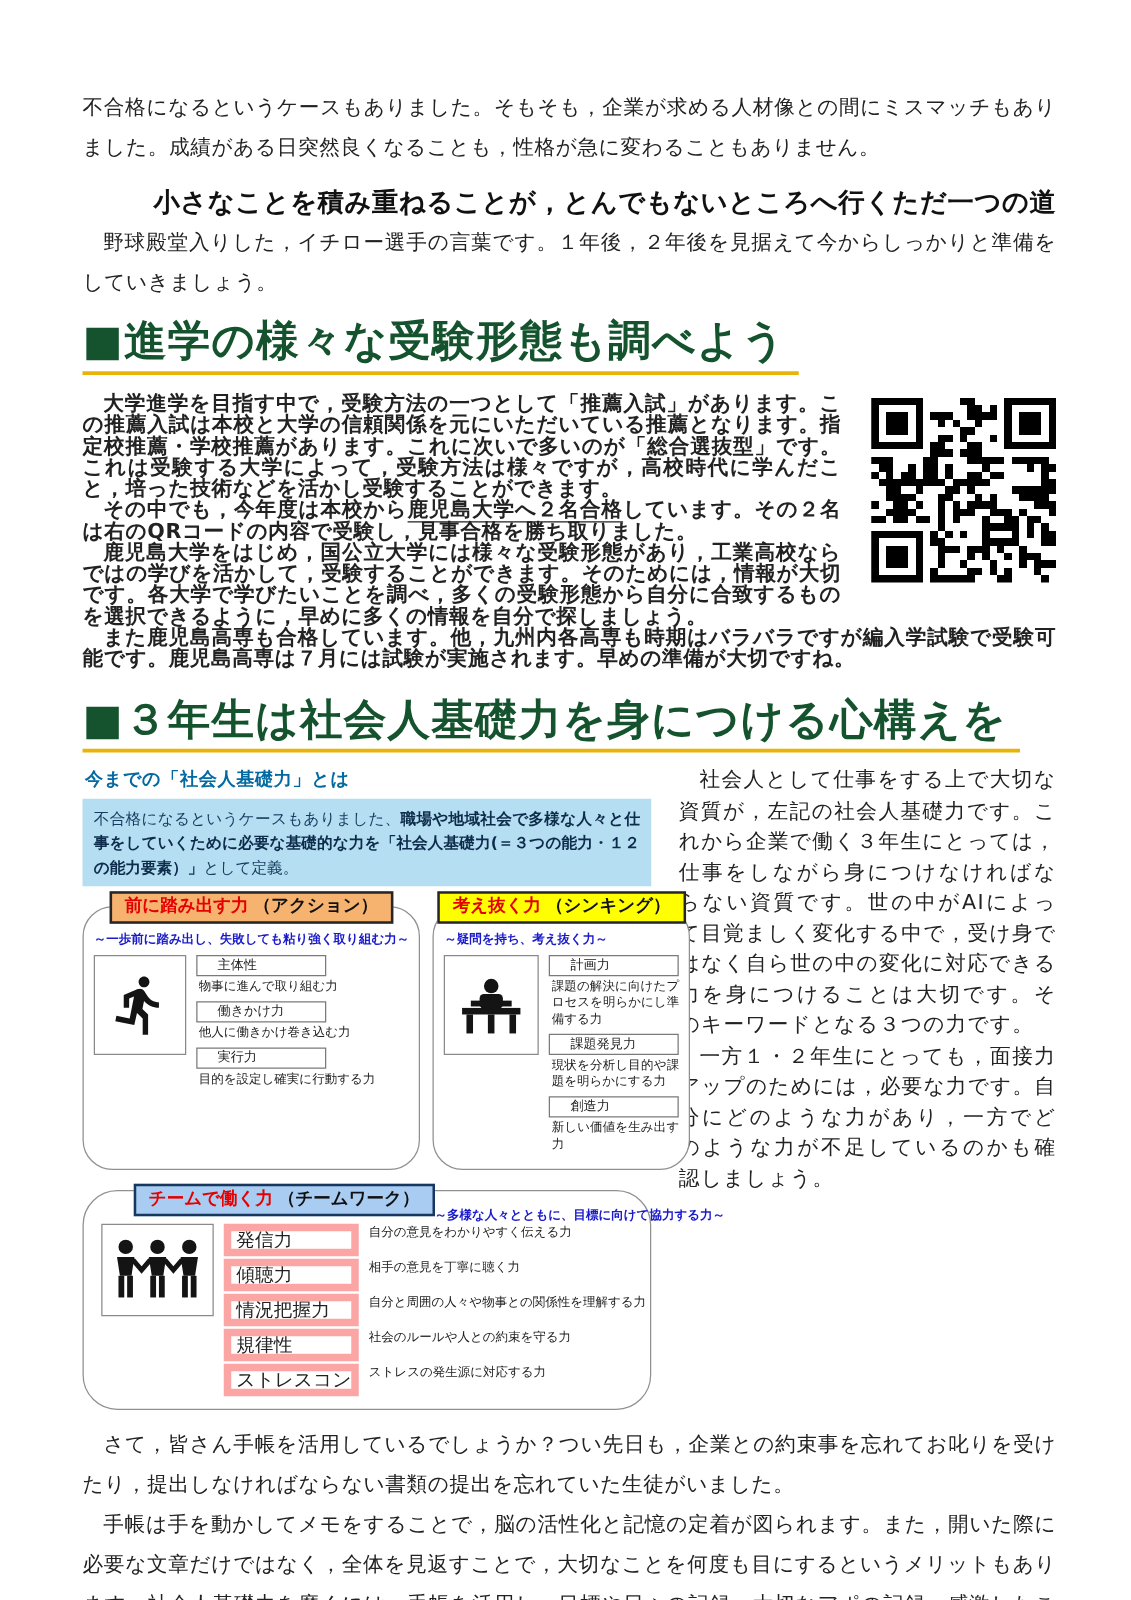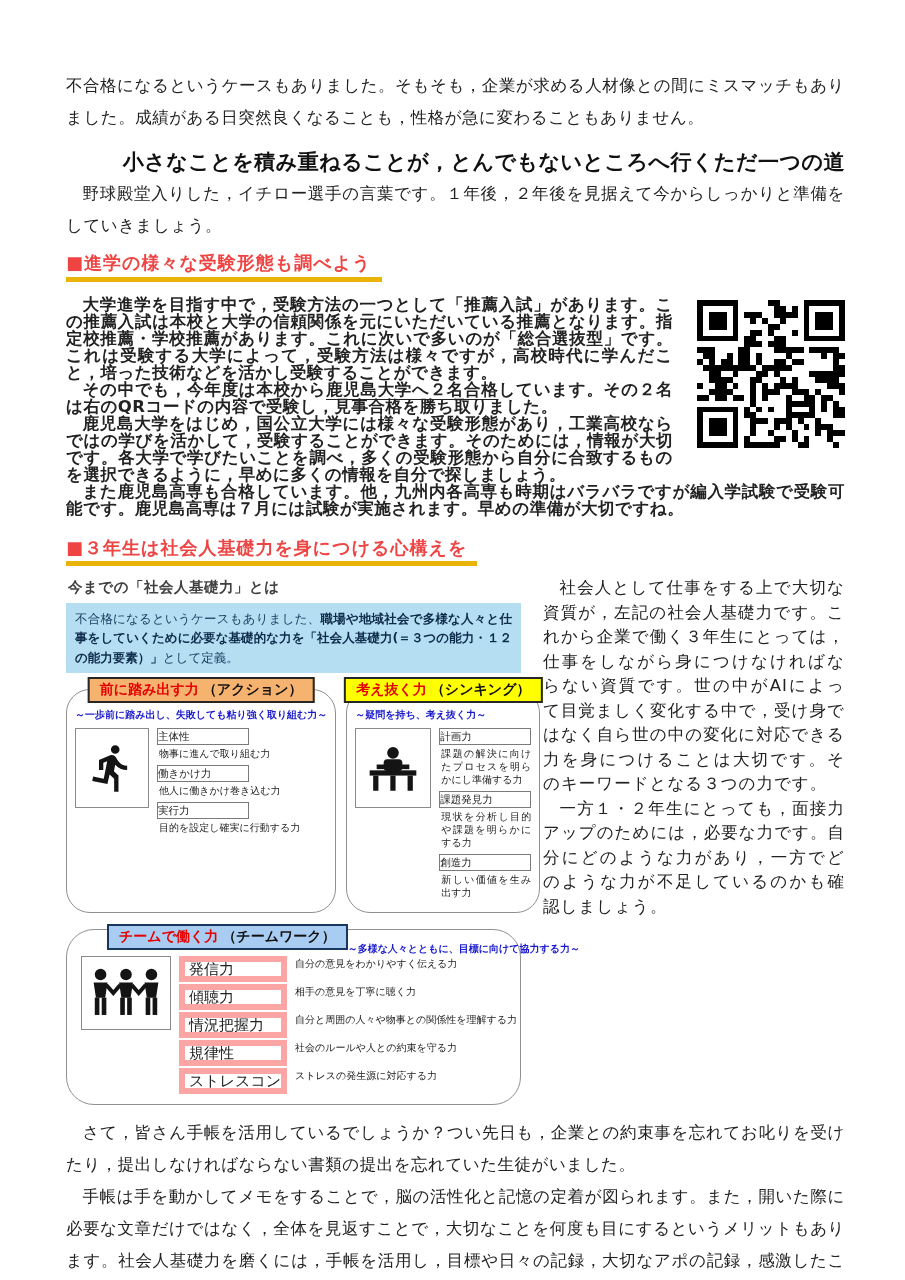--- a/index.html
+++ b/index.html
@@ -14,41 +14,41 @@
   .body{
     font-size:16.5px;line-height:32px;letter-spacing:.5px;
     text-align:justify;word-break:break-all;color:#222;
   }
   .indent{text-indent:1em;}
   .quote{
     text-align:right;font-weight:bold;font-size:21px;
     margin:14px 0 2px 0;letter-spacing:.5px;color:#111;
   }
   .sec-head{
-    display:inline-block;font-size:18px;font-weight:800;letter-spacing:1px;
-    color:#ef4444;border-bottom:5px solid #eab308;padding:0 10px 2px 0;
+    display:inline-block;font-size:34px;font-weight:800;letter-spacing:1px;
+    color:#14532d;border-bottom:3px solid #eab308;padding:0 10px 2px 0;
     margin:10px 0 14px 0;line-height:1.25;
   }
   .sec-head2{margin-top:20px;margin-bottom:10px;}
   .sec1{overflow:hidden;}
   .sec1 .body{line-height:17px;font-weight:bold;}
   .qr{
     float:right;width:148px;height:148px;margin:4px 0 10px 24px;
     background:#fff;
   }
   .ul{text-decoration:underline;text-underline-offset:4px;}
 
   
   .sec2-cols{display:flex;gap:22px;align-items:flex-start;}
   .diagram{width:455px;flex:0 0 455px;}
   .side-col{flex:1;}
   .side-col .body{font-size:16.5px;line-height:24.5px;letter-spacing:1px;}
 
   
-  .diagram-title{font-weight:bold;font-size:14.5px;color:#404040;margin:2px 0 6px 2px;letter-spacing:.5px;}
+  .diagram-title{font-weight:bold;font-size:14.5px;color:#0369a1;margin:2px 0 6px 2px;letter-spacing:.5px;}
   .def-box{
     background:var(--definition-bg,#b5def2);
     padding:6px 9px;font-size:12.5px;line-height:1.55;color:#173a5e;
     text-align:justify;word-break:break-all;
   }
   .def-box .b{font-weight:bold;color:#0d2b4a;}
   .ability-row{display:flex;gap:10px;margin-top:16px;justify-content:space-between;}
   .ability-box{
     position:relative;border:1.5px solid #909090;border-radius:24px;
     padding:12px 8px 8px 8px;background:#fff;flex:1;box-sizing:border-box;
@@ -71,22 +71,22 @@
   .icon-box{
     border:1px solid #8a8a8a;background:#fff;flex:0 0 auto;
     display:flex;align-items:center;justify-content:center;
   }
   .icon-box.walk{width:72px;height:78px;}
   .icon-box.desk{width:74px;height:78px;}
   .icon-box.team{width:88px;height:72px;}
   .items{flex:1;min-width:0;}
   .item{margin-bottom:5px;}
   .item-label{
-    border:1px solid #7a7a7a;display:block;width:92px;box-sizing:border-box;
-    font-size:10.5px;padding:0 0;line-height:15px;color:#222;background:#fff;
+    border:1px solid #7a7a7a;display:block;width:104px;box-sizing:border-box;
+    font-size:10.5px;padding:0 16px;line-height:15px;color:#222;background:#fff;
     white-space:nowrap;
   }
   .item-desc{font-size:10px;line-height:13px;color:#222;padding:2px 0 0 2px;text-align:justify;}
   .teamwork{margin-top:16px;border-radius:28px;padding:10px 12px 8px 14px;}
   .team-top{display:flex;align-items:center;margin-bottom:0;}
   .team-top .ability-header{position:static;transform:none;margin-top:-22px;margin-left:26px;font-size:14px;}
   .team-sub{margin:2px 0 0 auto;font-size:10px;}
   .team-items{flex:1;min-width:0;}
   .team-row{display:flex;margin-bottom:2px;}
   .team-label{

